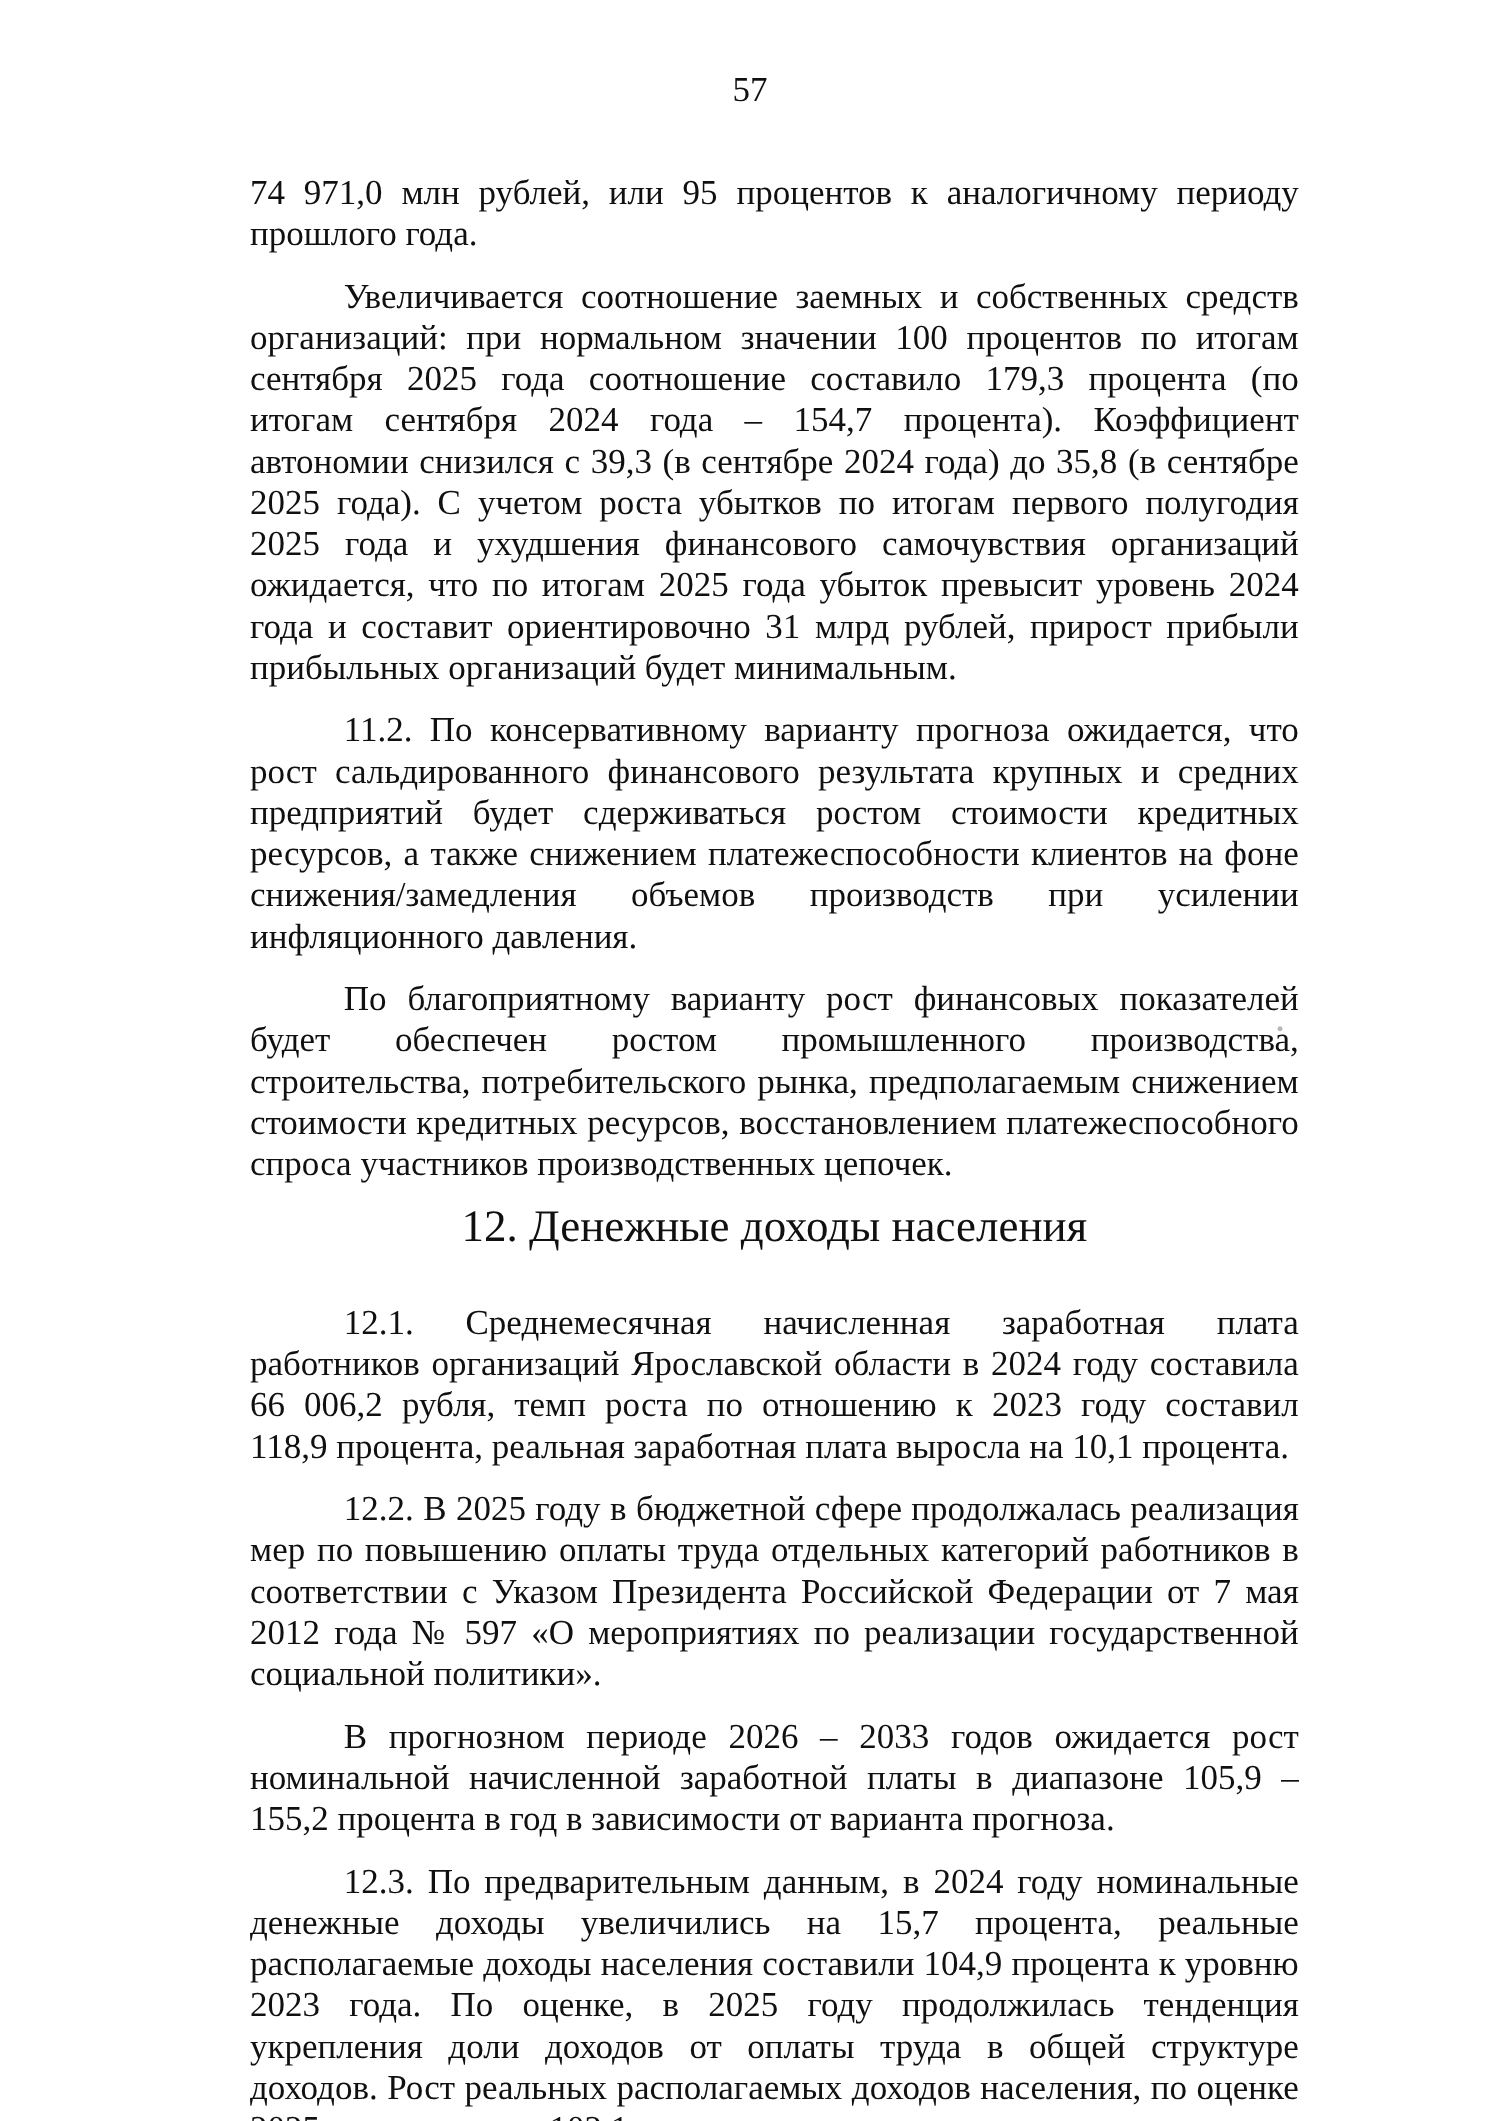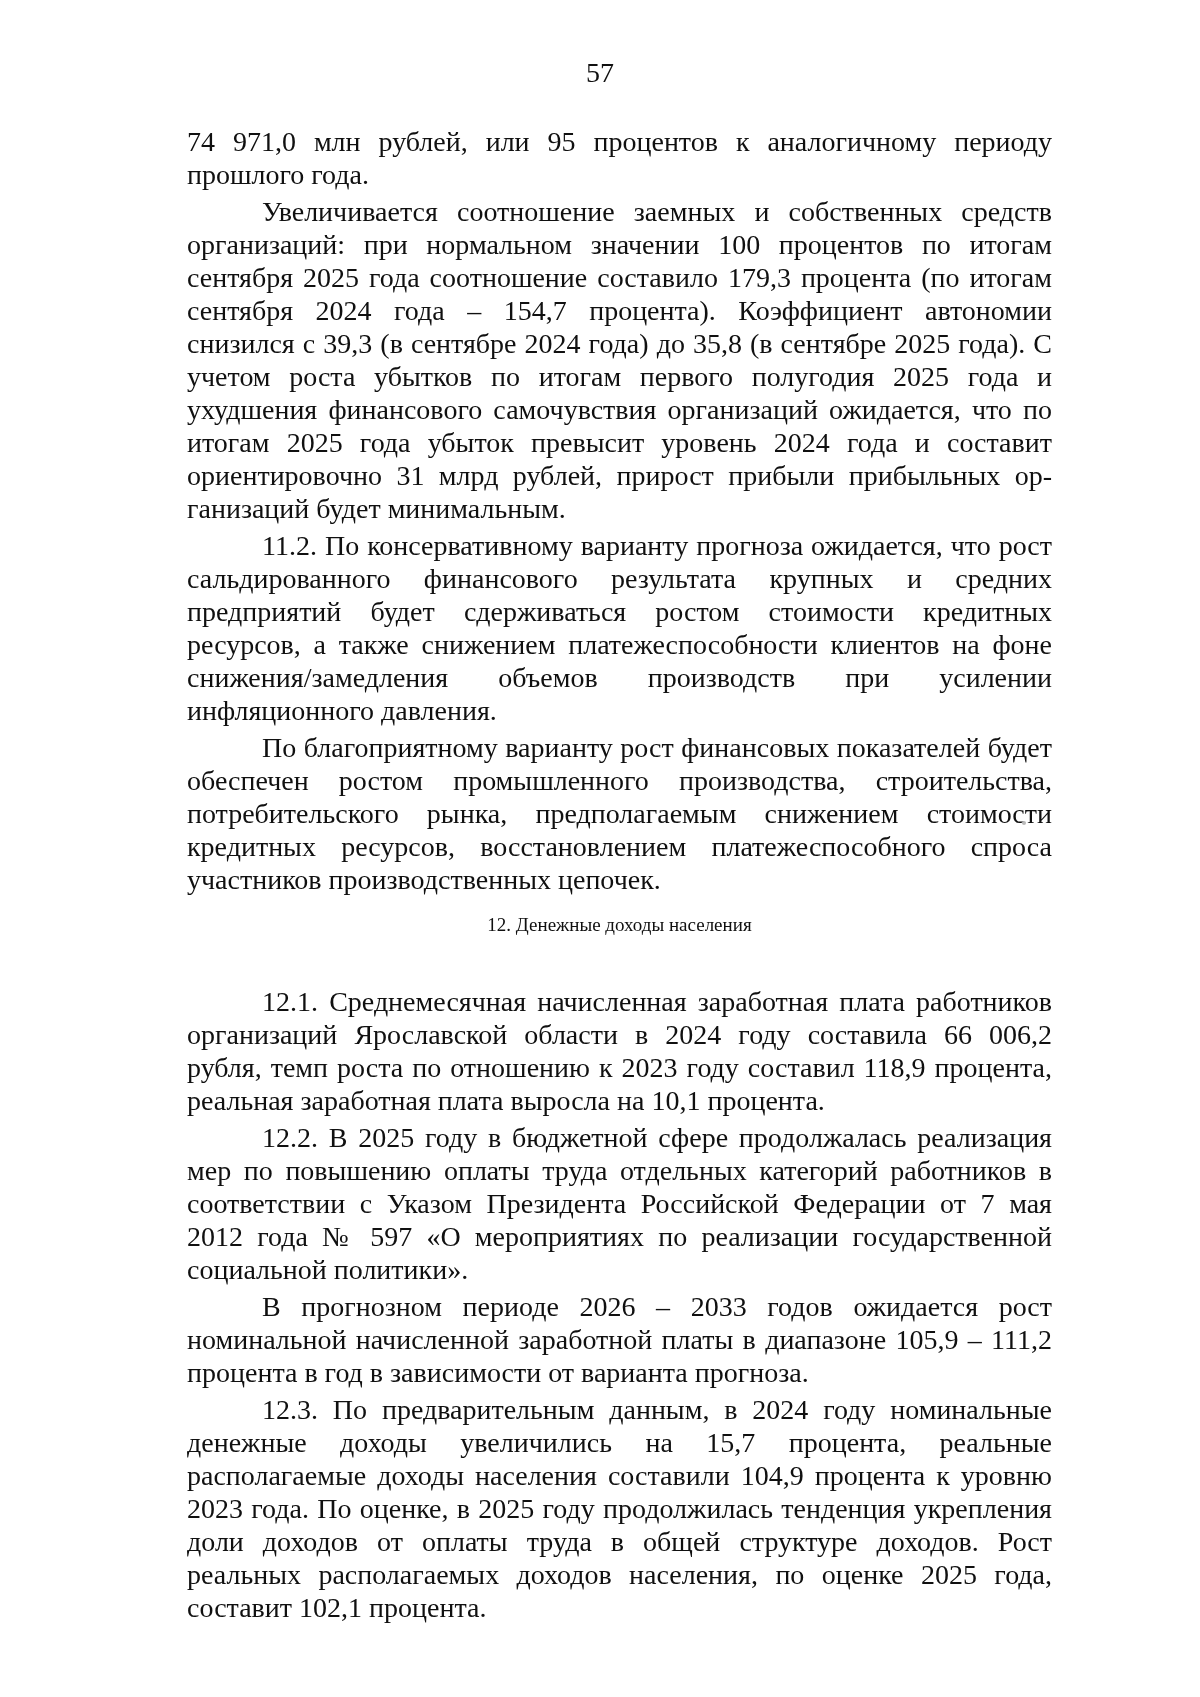--- a/index.html
+++ b/index.html
@@ -29,29 +29,29 @@
     position: absolute;
     top: 121px;
     left: 183px;
     width: 873px;
     font-size: 28px;
     line-height: 33px;
     text-align: justify;
     hyphens: manual;
   }
   .para {
-    margin: 4px;
+    margin: 17px;
     text-indent: 75px;
   }
   .para.no-indent {
     text-indent: 0;
   }
   .heading {
     margin: 12px 0 44px 0;
-    font-size: 19px;
+    font-size: 36px;
     font-weight: normal;
     text-align: center;
     text-indent: 0;
     line-height: 33px;
   }
   .scan-artifact {
     position: absolute;
     left: 1022px;
     top: 821px;
     width: 4px;
@@ -69,19 +69,19 @@
   <article class="body-text">
     <p class="para no-indent">74&nbsp;971,0 млн рублей, или 95 процентов к аналогичному периоду прошлого года.</p>
     <p class="para">Увеличивается соотношение заемных и собственных средств организа­ций: при нормальном значении 100 процентов по итогам сентября 2025 года соотношение составило 179,3&nbsp;процента (по итогам сентября 2024&nbsp;года – 154,7&nbsp;процента). Коэффициент автономии снизился с 39,3 (в сентябре 2024 года) до 35,8 (в сентябре 2025 года). С учетом роста убытков по итогам первого полугодия 2025 года и ухудшения финансового самочувствия органи­заций ожидается, что по итогам 2025 года убыток превысит уровень 2024 года и составит ориентировочно 31 млрд рублей, прирост прибыли прибыльных ор­ганизаций будет минимальным.</p>
     <p class="para">11.2. По консервативному варианту прогноза ожидается, что рост саль­дированного финансового результата крупных и средних предприятий будет сдерживаться ростом стоимости кредитных ресурсов, а также снижением пла­тежеспособности клиентов на фоне снижения/замедления объемов произ­водств при усилении инфляционного давления.</p>
     <p class="para">По благоприятному варианту рост финансовых показателей будет обес­печен ростом промышленного производства, строительства, потребительского рынка, предполагаемым снижением стоимости кредитных ресурсов, восста­новлением платежеспособного спроса участников производственных цепочек.</p>
 
     <h2 class="heading">12. Денежные доходы населения</h2>
 
     <p class="para">12.1. Среднемесячная начисленная заработная плата работников органи­заций Ярославской области в 2024 году составила 66&nbsp;006,2 рубля, темп роста по отношению к&nbsp;2023&nbsp;году составил 118,9&nbsp;процента, реальная заработная плата выросла на 10,1 процента.</p>
     <p class="para">12.2. В 2025 году в бюджетной сфере продолжалась реализация мер по повышению оплаты труда отдельных категорий работников в соответствии с Указом Президента Российской Федерации от 7 мая 2012 года №&nbsp;597 «О ме­роприятиях по реализации государственной социальной политики».</p>
-    <p class="para">В прогнозном периоде 2026 – 2033 годов ожидается рост номинальной начисленной заработной платы в диапазоне 105,9 – 111,2 процента в год в за­висимости от варианта прогноза.</p>
+    <p class="para">В прогнозном периоде 2026 – 2033 годов ожидается рост номинальной начисленной заработной платы в диапазоне 105,9 – 155,2 процента в год в за­висимости от варианта прогноза.</p>
     <p class="para">12.3. По предварительным данным, в 2024 году номинальные денежные доходы увеличились на 15,7 процента, реальные располагаемые доходы насе­ления составили 104,9 процента к уровню 2023 года. По оценке, в 2025 году продолжилась тенденция укрепления доли доходов от оплаты труда в общей структуре доходов. Рост реальных располагаемых доходов населения, по оценке 2025 года, составит 102,1 процента.</p>
 
   </article>
 
   <div class="scan-artifact"></div>
 </div>
 
 </body></html>

